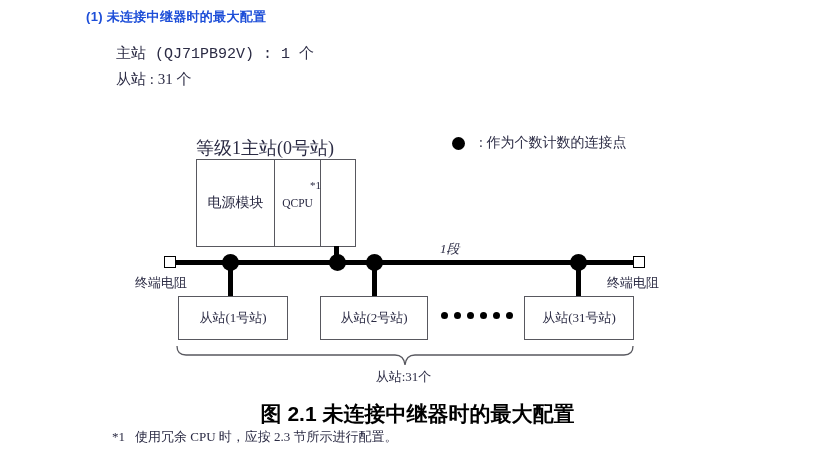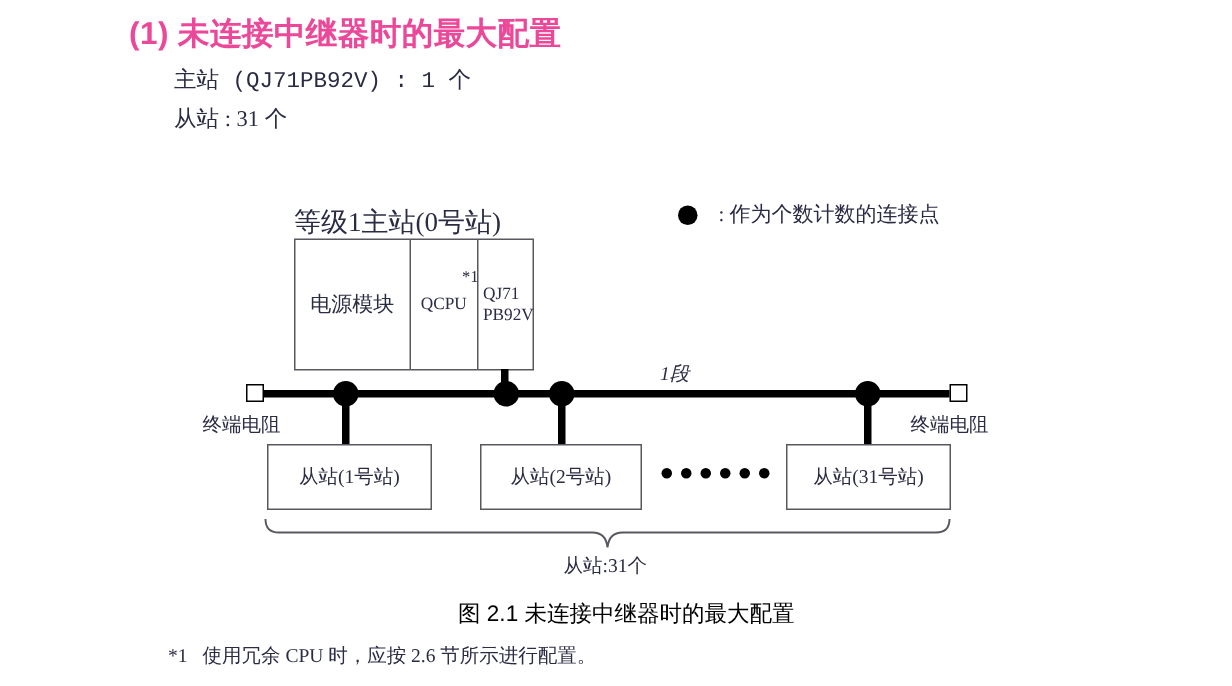--- a/index.html
+++ b/index.html
@@ -13,23 +13,23 @@
     position: relative;
     font-family: "Liberation Serif", "DejaVu Serif", serif;
     color: #1a1a2e;
     overflow: hidden;
   }
   .abs { position: absolute; }
 
   
   #heading-title {
     left: 86px; top: 8px;
-    font-size: 21px;
+    font-size: 13px;
     font-weight: bold;
-    color: #ec4899;
+    color: #1d4ed8;
     font-family: "Liberation Sans", "DejaVu Sans", sans-serif;
     letter-spacing: 0.3px;
     white-space: nowrap;
   }
   .spec-line {
     left: 116px;
     font-size: 15px;
     color: #2b2b44;
     white-space: nowrap;
   }
@@ -199,22 +199,22 @@
     font-size: 13px;
     color: #2b2b44;
   }
   #slave-total-label span { margin-left: -14px; }
 
   
   #figure-caption {
     left: 0; top: 400px;
     width: 821px;
     text-align: center;
-    font-size: 15px;
-    font-weight: normal;
+    font-size: 21px;
+    font-weight: bold;
     color: #000000;
     font-family: "Liberation Sans", "DejaVu Sans", sans-serif;
   }
   #figure-caption span { margin-left: 14px; }
   #footnote {
     left: 112px; top: 428px;
     font-size: 13px;
     color: #2b2b44;
     white-space: nowrap;
   }
@@ -235,26 +235,20 @@
 <div class="abs" id="rack-title">等级1主站(0号站)</div>
 
 <div class="abs" id="rack">
   <div class="rack-cell" id="rack-cell-power">
     <span>电源模块</span>
   </div>
   <div class="rack-cell" id="rack-cell-cpu">
     <span>QCPU</span>
     <span id="cpu-footnote-marker">*1</span>
   </div>
-  <div class="rack-cell" id="rack-cell-pb92v">
-    <div>
-      <div>QJ71</div>
-      <div>PB92V</div>
-    </div>
-  </div>
 </div>
 
 <div class="abs" id="rack-drop-line"></div>
 
 <div class="abs" id="bus-line"></div>
 <div class="abs terminator" id="terminator-left"></div>
 <div class="abs terminator" id="terminator-right"></div>
 <div class="abs terminator-label" id="terminator-label-left">终端电阻</div>
 <div class="abs terminator-label" id="terminator-label-right">终端电阻</div>
 <div class="abs" id="segment-label">1段</div>
@@ -294,14 +288,14 @@
   <path d="M1,1 Q1,10 10,10 L219,10 Q228,10 229,20 Q230,10 239,10 L448,10 Q457,10 457,1" fill="none" stroke="#58585f" stroke-width="1.3"></path>
 </svg>
 <div class="abs" id="slave-total-label">
   <span>从站:31个</span>
 </div>
 
 <div class="abs" id="figure-caption">
   <span>图 2.1  未连接中继器时的最大配置</span>
 </div>
 <div class="abs" id="footnote">
-  <span class="fn-marker">*1</span><span>使用冗余 CPU 时，应按 2.6 节所示进行配置。</span>
+  <span class="fn-marker">*1</span><span>使用冗余 CPU 时，应按 2.3 节所示进行配置。</span>
 </div>
 
 </body></html>

